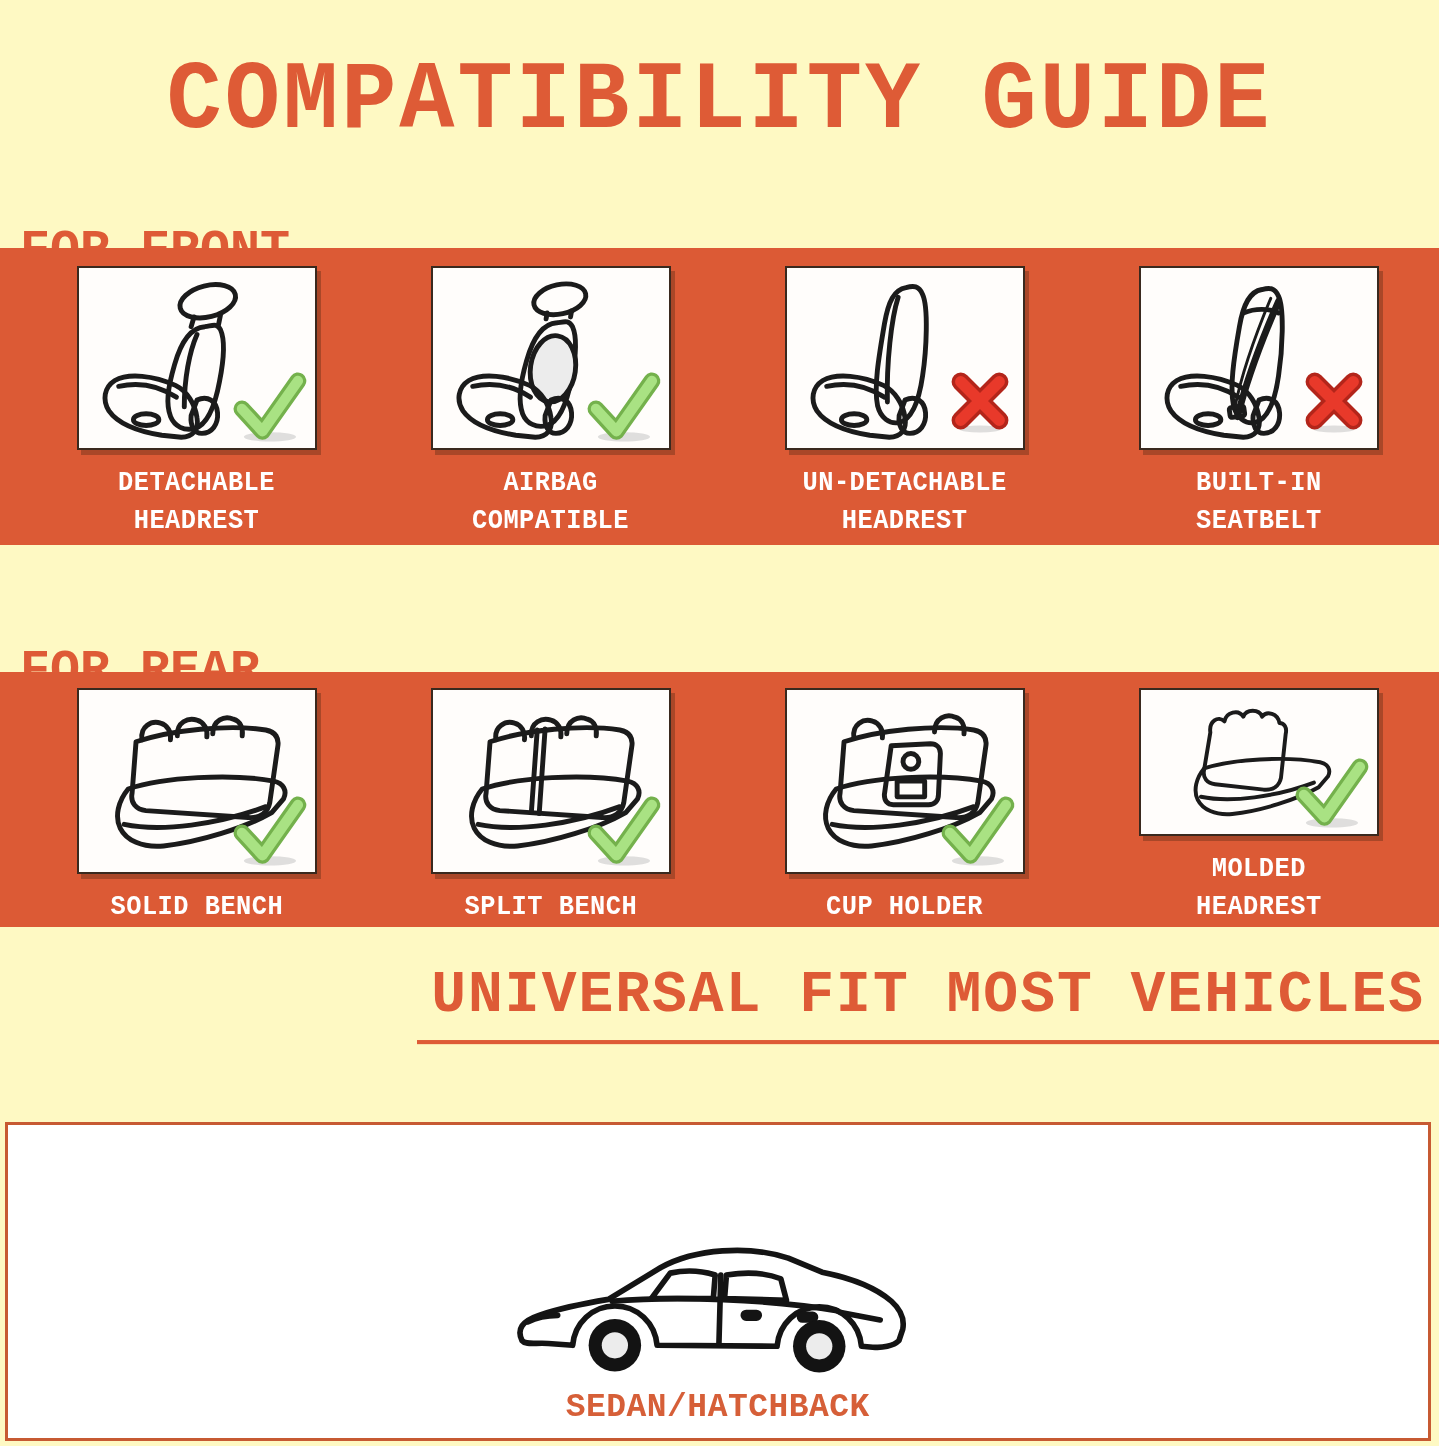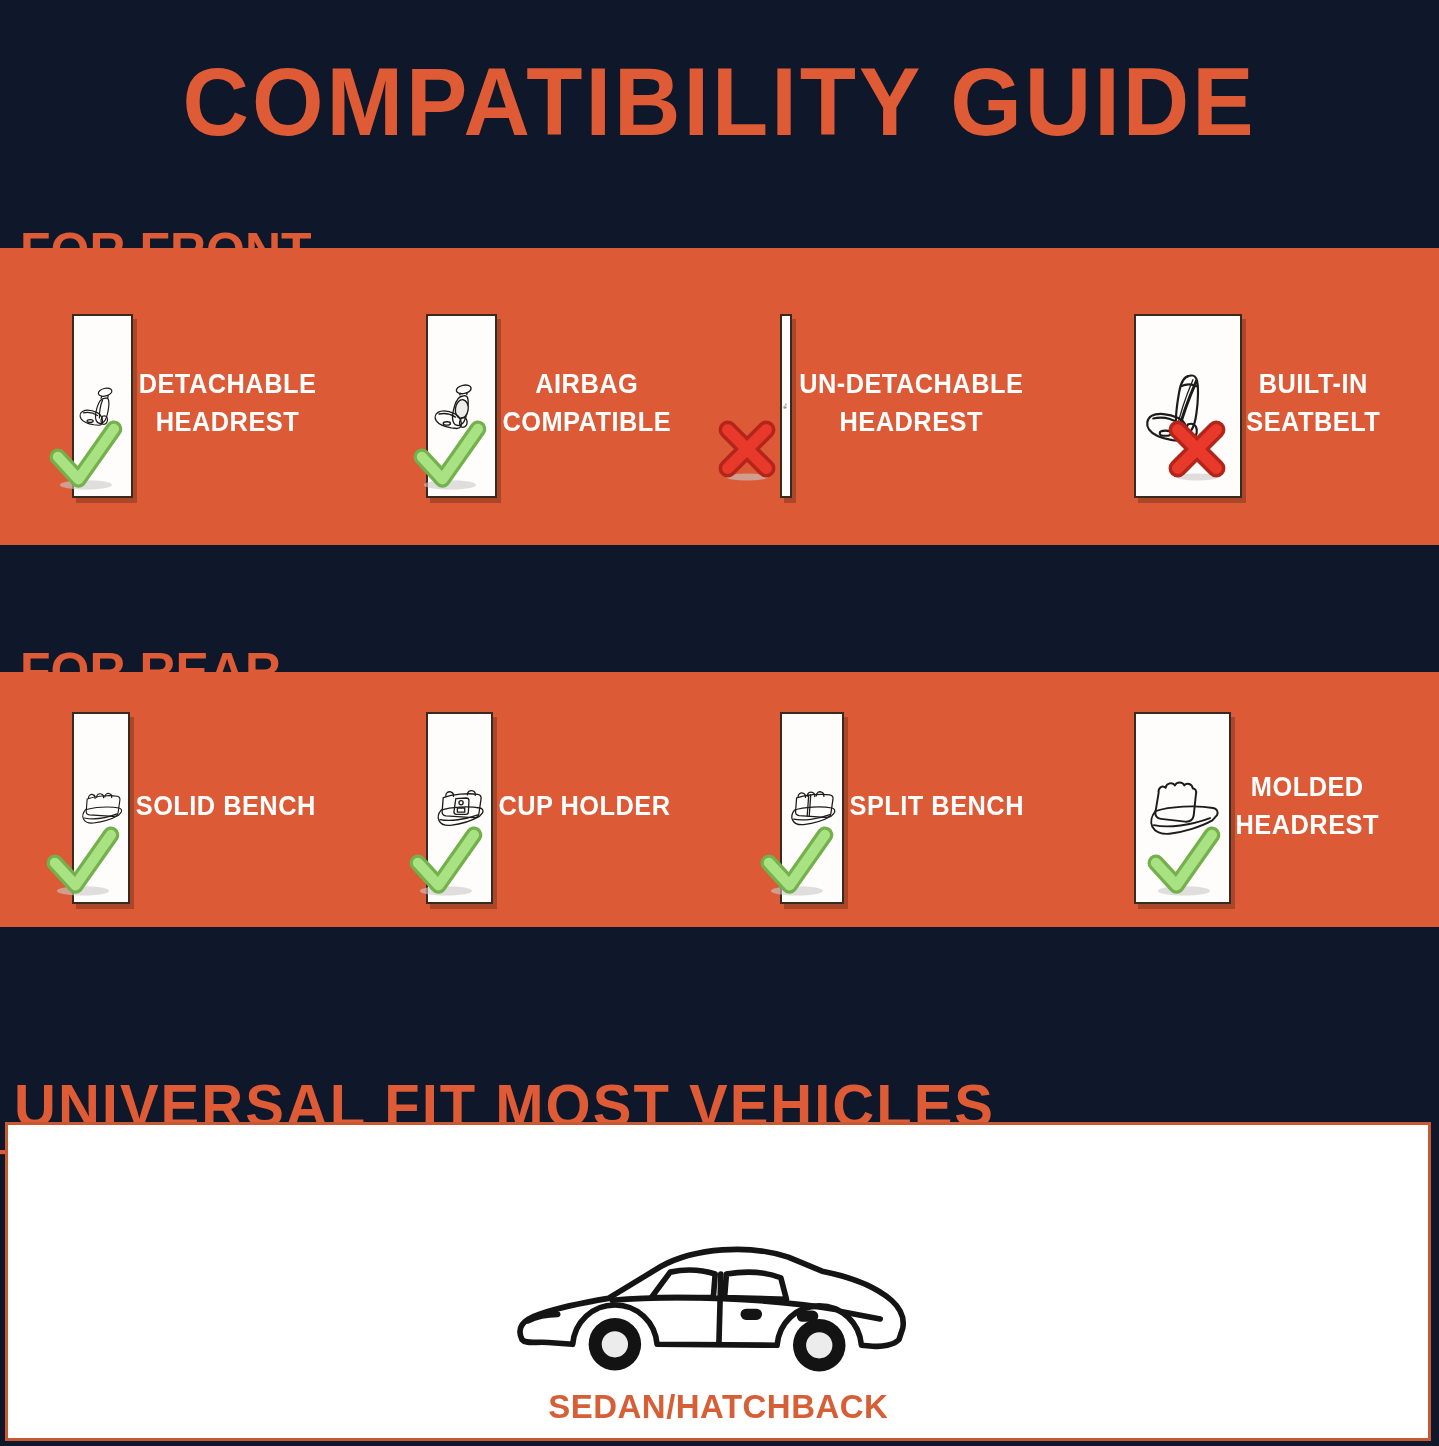--- a/index.html
+++ b/index.html
@@ -1,47 +1,47 @@
 <!DOCTYPE html>
 <html><head>
 <meta charset="utf-8">
 <style>
   html,body{margin:0;padding:0;background:#fff;}
-  #canvas{position:relative;width:1439px;height:1446px;background:#0f172a;overflow:hidden;
-          font-family:Liberation Sans, sans-serif;}
+  #canvas{position:relative;width:1439px;height:1446px;background:#fef9c3;overflow:hidden;
+          font-family:Liberation Mono, monospace;}
 
   .main-title{position:absolute;top:-8px;left:0;width:100%;text-align:center;
     font-size:92px;font-weight:bold;color:#DE5B36;letter-spacing:3px;line-height:1.0;
     transform:scaleY(1.04);transform-origin:top;white-space:nowrap;}
 
   .section-heading{position:absolute;left:20px;color:#DE5B36;font-weight:bold;
     font-size:50px;line-height:1;white-space:nowrap;}
   .section-heading::after{content:"";display:block;height:5px;background:#DE5B36;
     margin-top:9px;margin-left:-12px;width:116%;}
   #front-heading{top:184px;}
   #rear-heading{top:604px;}
 
   .band{position:absolute;left:0;width:100%;background:#DC5A35;display:flex;
     justify-content:space-between;padding:0 55px 0 72px;box-sizing:border-box;}
   #band-front{top:248px;height:297px;}
   #band-rear{top:672px;height:255px;}
 
-  .column{width:250px;display:flex;flex-direction:row;align-items:center;}
+  .column{width:250px;display:flex;flex-direction:column;align-items:center;}
   .card{position:relative;margin-top:18px;width:240px;height:184px;background:#fffdfb;
     border:2px solid #3A291E;box-sizing:border-box;box-shadow:4px 5px 0 rgba(61,30,12,.32);}
   #band-rear .card{height:192px;margin-top:16px;}
   .sketch{position:absolute;left:0;top:0;width:100%;height:100%;}
   .badge{position:absolute;}
   .badge.check{right:4px;bottom:2px;width:84px;height:78px;}
   .badge.cross{right:8px;bottom:12px;width:70px;height:70px;}
   .card-label{margin-top:15px;color:#fff;font-weight:bold;font-size:27px;line-height:1.4;
     text-align:center;transform:scaleX(.94);letter-spacing:.5px;white-space:nowrap;}
   .card-label span{display:block;}
 
-  .universal-heading{position:absolute;top:1076px;width:100%;text-align:left;}
+  .universal-heading{position:absolute;top:966px;width:100%;text-align:right;}
   .universal-heading .text{display:inline-block;color:#DE5B36;font-weight:bold;font-size:58px;
     letter-spacing:2px;line-height:1.05;padding:0 14px 12px;border-bottom:4px solid #DE5B36;
     transform:scaleY(1.03);white-space:nowrap;}
 
   .vehicle-box{position:absolute;left:5px;top:1122px;width:1426px;height:319px;
     border:3px solid #C75A32;box-sizing:border-box;background:#fff;display:flex;}
   .vehicle{flex:1;display:flex;flex-direction:column;align-items:center;
     justify-content:flex-end;padding-bottom:12px;}
   .vehicle svg{margin-bottom:8px;}
   .vehicle-label{color:#D65F38;font-weight:bold;font-size:34px;letter-spacing:.5px;
@@ -192,64 +192,64 @@
       <div class="card-label">
         <span>SOLID BENCH</span>
         <span></span>
       </div>
     </div>
 
     <div class="column">
       <div class="card">
         <svg class="sketch" viewBox="0 0 240 184">
           <g class="ink">
+            <path d="M64 50 C62 36 74 30 83 33 C90 35 94 42 93 50"></path>
+            <path d="M100 46 C99 32 111 27 120 30 C127 32 131 39 130 47"></path>
+            <path d="M136 44 C136 30 148 25 157 29 C164 31 167 38 166 46"></path>
+            <path d="M58 52 C94 40 152 34 190 40 C200 42 204 48 202 58 L194 114 C192 124 184 130 172 129 L68 122 C58 121 52 114 54 104 Z"></path>
+            <path d="M106 40 L100 124"></path>
+            <path d="M114 39 L108 125"></path>
+            <path d="M50 100 C86 88 154 84 198 92 C208 94 212 102 208 110 L196 124 C168 140 122 154 86 158 C64 160 48 152 42 140 C36 128 40 112 50 100 Z"></path>
+            <path d="M46 136 C84 144 142 136 190 118"></path>
+          </g>
+        </svg>
+        <svg class="badge check" viewBox="0 0 90 80">
+          <ellipse cx="46" cy="72" rx="28" ry="5" fill="#c9c9c9" opacity=".6"></ellipse>
+          <path d="M16 42 L38 66 L76 12" fill="none" stroke="#74B14C" stroke-width="18" stroke-linecap="round" stroke-linejoin="round"></path>
+          <path d="M16 42 L38 66 L76 12" fill="none" stroke="#A9E283" stroke-width="11" stroke-linecap="round" stroke-linejoin="round"></path>
+        </svg>
+      </div>
+      <div class="card-label">
+        <span>SPLIT BENCH</span>
+        <span></span>
+      </div>
+    </div>
+
+    <div class="column">
+      <div class="card">
+        <svg class="sketch" viewBox="0 0 240 184">
+          <g class="ink">
             <path d="M68 48 C66 34 78 28 87 31 C94 33 98 40 97 48"></path>
             <path d="M150 42 C150 28 162 23 171 27 C178 29 181 36 180 44"></path>
             <path d="M58 52 C94 40 152 34 190 40 C200 42 204 48 202 58 L194 114 C192 124 184 130 172 129 L68 122 C58 121 52 114 54 104 Z"></path>
             <path d="M106 56 L146 54 C152 54 156 58 156 64 L154 106 C154 112 150 116 144 116 L108 116 C102 116 99 112 99 106 Z"></path>
             <circle cx="126" cy="72" r="8"></circle>
             <path d="M112 92 L140 92 L140 108 L112 108 Z"></path>
             <path d="M50 100 C86 88 154 84 198 92 C208 94 212 102 208 110 L196 124 C168 140 122 154 86 158 C64 160 48 152 42 140 C36 128 40 112 50 100 Z"></path>
             <path d="M46 136 C84 144 142 136 190 118"></path>
           </g>
         </svg>
         <svg class="badge check" viewBox="0 0 90 80">
           <ellipse cx="46" cy="72" rx="28" ry="5" fill="#c9c9c9" opacity=".6"></ellipse>
           <path d="M16 42 L38 66 L76 12" fill="none" stroke="#74B14C" stroke-width="18" stroke-linecap="round" stroke-linejoin="round"></path>
           <path d="M16 42 L38 66 L76 12" fill="none" stroke="#A9E283" stroke-width="11" stroke-linecap="round" stroke-linejoin="round"></path>
         </svg>
       </div>
       <div class="card-label">
         <span>CUP HOLDER</span>
-        <span></span>
-      </div>
-    </div>
-
-    <div class="column">
-      <div class="card">
-        <svg class="sketch" viewBox="0 0 240 184">
-          <g class="ink">
-            <path d="M64 50 C62 36 74 30 83 33 C90 35 94 42 93 50"></path>
-            <path d="M100 46 C99 32 111 27 120 30 C127 32 131 39 130 47"></path>
-            <path d="M136 44 C136 30 148 25 157 29 C164 31 167 38 166 46"></path>
-            <path d="M58 52 C94 40 152 34 190 40 C200 42 204 48 202 58 L194 114 C192 124 184 130 172 129 L68 122 C58 121 52 114 54 104 Z"></path>
-            <path d="M106 40 L100 124"></path>
-            <path d="M114 39 L108 125"></path>
-            <path d="M50 100 C86 88 154 84 198 92 C208 94 212 102 208 110 L196 124 C168 140 122 154 86 158 C64 160 48 152 42 140 C36 128 40 112 50 100 Z"></path>
-            <path d="M46 136 C84 144 142 136 190 118"></path>
-          </g>
-        </svg>
-        <svg class="badge check" viewBox="0 0 90 80">
-          <ellipse cx="46" cy="72" rx="28" ry="5" fill="#c9c9c9" opacity=".6"></ellipse>
-          <path d="M16 42 L38 66 L76 12" fill="none" stroke="#74B14C" stroke-width="18" stroke-linecap="round" stroke-linejoin="round"></path>
-          <path d="M16 42 L38 66 L76 12" fill="none" stroke="#A9E283" stroke-width="11" stroke-linecap="round" stroke-linejoin="round"></path>
-        </svg>
-      </div>
-      <div class="card-label">
-        <span>SPLIT BENCH</span>
         <span></span>
       </div>
     </div>
 
     <div class="column">
       <div class="card">
         <svg class="sketch" viewBox="0 0 240 184">
           <g class="ink">
             <path d="M58 54 C56 40 68 32 76 40 C78 28 94 24 100 34 C104 24 120 24 124 34 C130 26 144 30 146 42 C152 42 156 48 154 56 L148 112 C146 122 138 128 126 127 L64 120 C54 119 48 112 50 102 Z"></path>
             <path d="M50 100 C86 88 154 84 198 92 C208 94 212 102 208 110 L196 124 C168 140 122 154 86 158 C64 160 48 152 42 140 C36 128 40 112 50 100 Z"></path>

